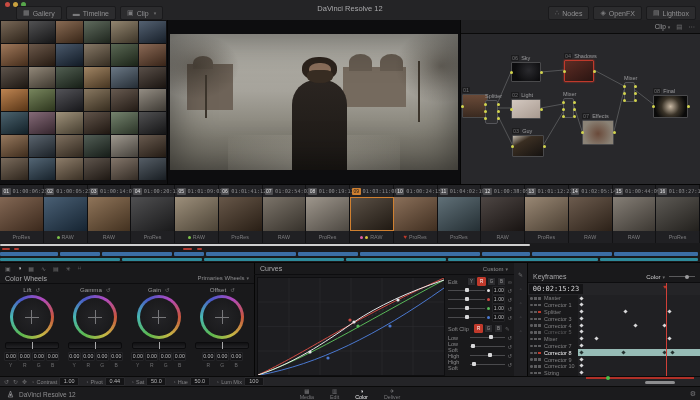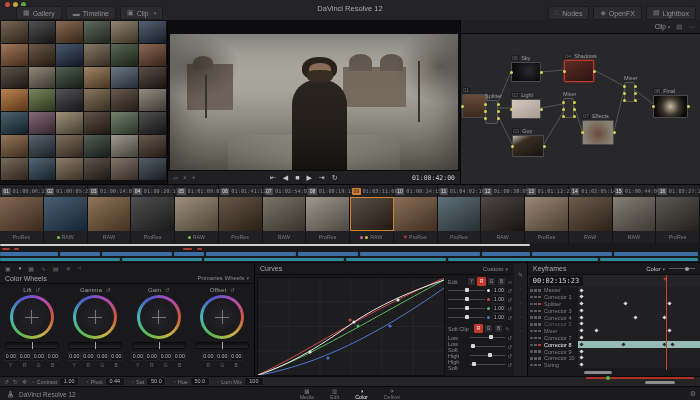--- a/index.html
+++ b/index.html
@@ -126,21 +126,21 @@
   .slider{flex:1;height:1px;background:#4a4a4d;position:relative;}
   .slider .hd{position:absolute;top:-2px;width:4px;height:4px;background:#d8d8da;border-radius:1px;}
   .cdot{width:3.5px;height:3.5px;border-radius:50%;}
   .sc-label{width:20px;color:#8a8a8c;}
   .rst{color:#6a6a6c;font-size:5.5px;}
 
   .vstrip{left:514px;top:0;width:14px;height:114px;background:#202023;border-right:1px solid #060606;
           display:flex;flex-direction:column;align-items:center;gap:8px;padding-top:8px;box-sizing:border-box;
           color:#6b6b6d;font-size:6px;}
 
-  .keyframes{left:528px;top:0;width:172px;height:114px;}
+  .keyframes{left:528px;top:8px;width:172px;height:114px;}
   .k-head{left:0;top:0;width:172px;height:12px;display:flex;align-items:center;justify-content:space-between;
           padding:0 5px;box-sizing:border-box;border-bottom:1px solid #0d0d0f;}
   .k-mode{display:flex;align-items:center;gap:4px;font-size:6px;color:#cfcfd1;}
   .zoomline{width:26px;height:1px;background:#5a5a5c;position:relative;}
   .zoomline::after{content:"";position:absolute;left:60%;top:-1.5px;width:4px;height:4px;border-radius:50%;background:#9c9c9e;}
   .k-tc{left:0;top:12px;width:56px;height:12px;background:#141416;border:1px solid #242427;box-sizing:border-box;
         color:#d2d2d4;font-size:7px;display:flex;align-items:center;justify-content:center;
         font-family:"DejaVu Sans Mono",monospace;}
   .k-colhead{left:56px;top:12px;width:116px;height:12px;background:#242427;border-bottom:1px solid #0d0d0f;}
   .kf-rows{left:0;top:24px;width:172px;height:82px;overflow:hidden;}
@@ -281,36 +281,20 @@
       <div class="treeblob" style="left:78%;top:-4%;width:32%;height:55%;"></div>
       <div class="trunk" style="left:86%;top:20%;height:45%;"></div>
       <div class="trunk" style="left:12%;top:30%;height:32%;"></div>
       <div class="snowpath"></div>
       <div class="man-coat"></div>
       <div class="man-hair"></div>
       <div class="man-face"></div>
       <div class="man-beard"></div>
       <div class="vignette"></div>
     </div>
-    <div class="abs v-foot">
-      <div class="v-tools">
-        <span>▱</span>
-        <span>×</span>
-        <span>+</span>
-      </div>
-      <div class="transport">
-        <span>⇤</span>
-        <span>◀</span>
-        <span>■</span>
-        <span>▶</span>
-        <span>⇥</span>
-        <span>↻</span>
-      </div>
-      <span class="tc-main">01:00:42:00</span>
-    </div>
   </div>
 
   <div class="abs nodegraph">
     <div class="abs n-head">
       <span><span>Clip</span><span class="caret">▾</span></span>
       <span style="color:#6f6f71;">▤</span>
       <span style="color:#6f6f71;">⋯</span>
     </div>
     <div class="abs n-canvas">
       <svg width="240" height="150" style="position:absolute;left:0;top:0;">

